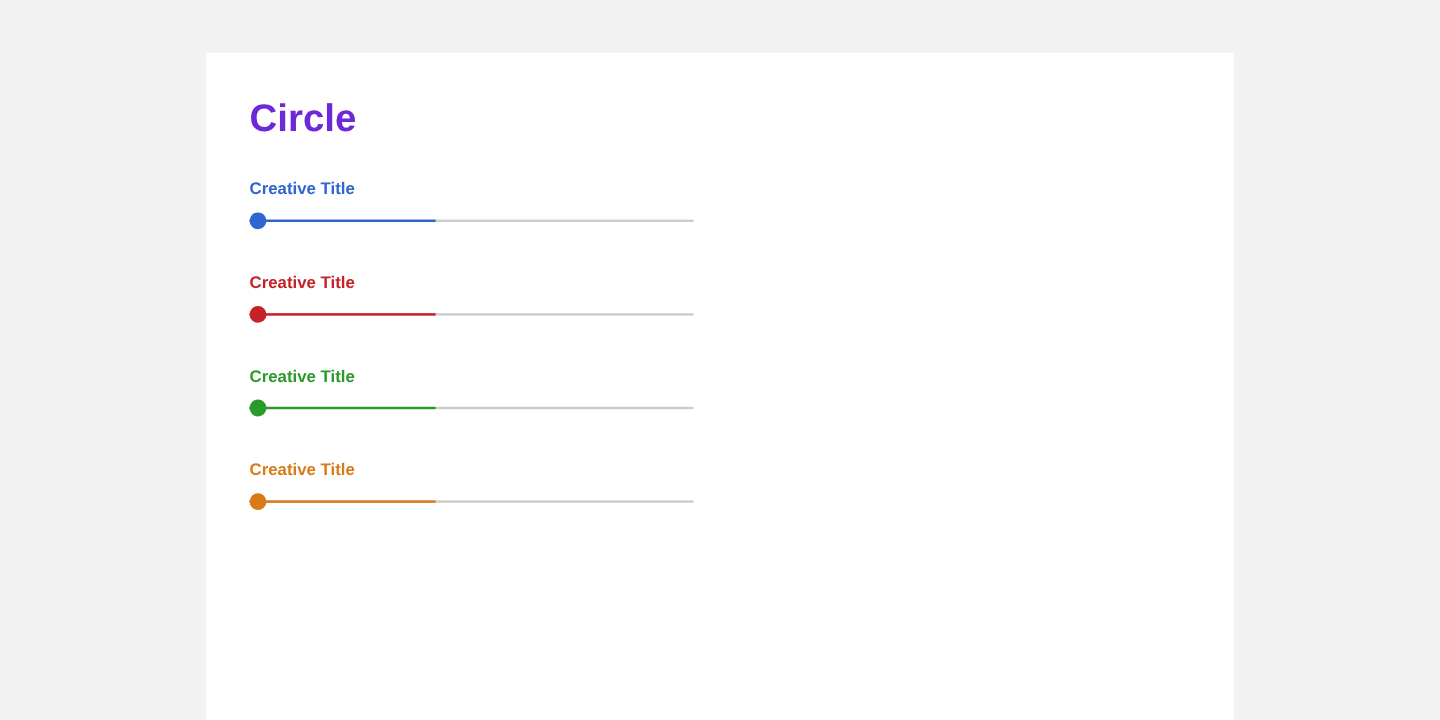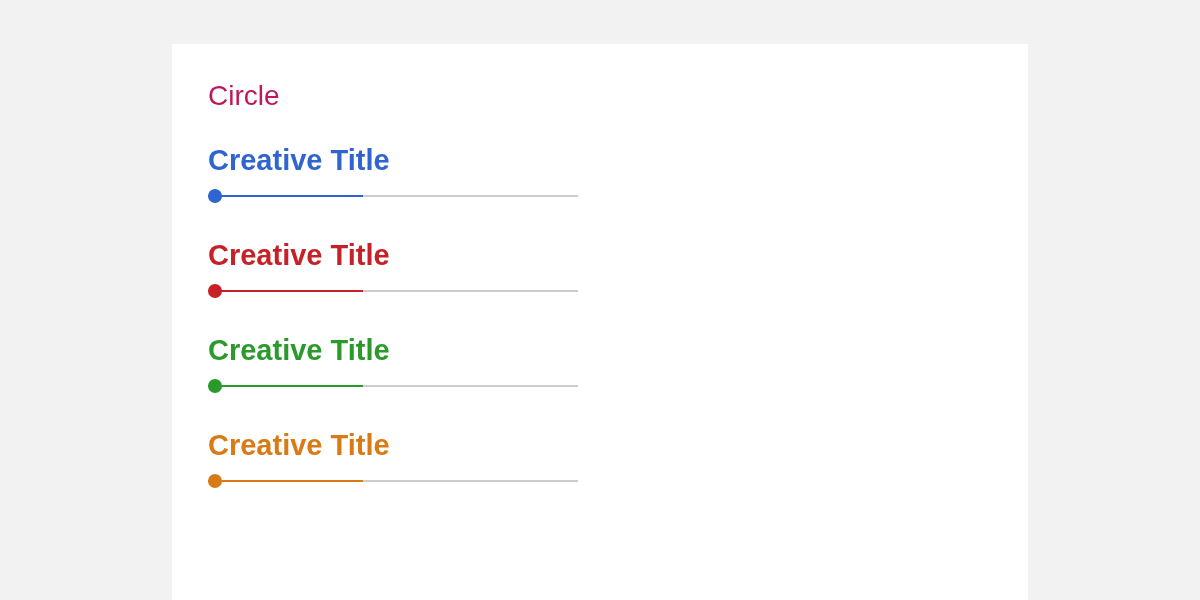--- a/index.html
+++ b/index.html
@@ -15,37 +15,37 @@
       overflow: hidden;
     }
     .page {
       background: #fff;
       width: 856px;
       margin: 44px auto 0;
       padding: 36px 36px 20px 36px;
       min-height: 556px;
     }
     .section-heading {
-      font-size: 28px;
-      font-weight: 400;
-      color: #be185d;
+      font-size: 32px;
+      font-weight: 700;
+      color: #6d28d9;
       margin-bottom: 32px;
     }
     .section-heading.box {
       margin-top: 26px;
       margin-bottom: 0;
     }
     .title-item {
       margin-bottom: 36px;
     }
     .title-item:last-of-type {
       margin-bottom: 0;
     }
     .title-label {
-      font-size: 29px;
+      font-size: 14px;
       font-weight: 700;
       margin-bottom: 12px;
     }
     .bar-wrap {
       position: relative;
       width: 370px;
       height: 14px;
     }
     .bar-track {
       position: absolute;

